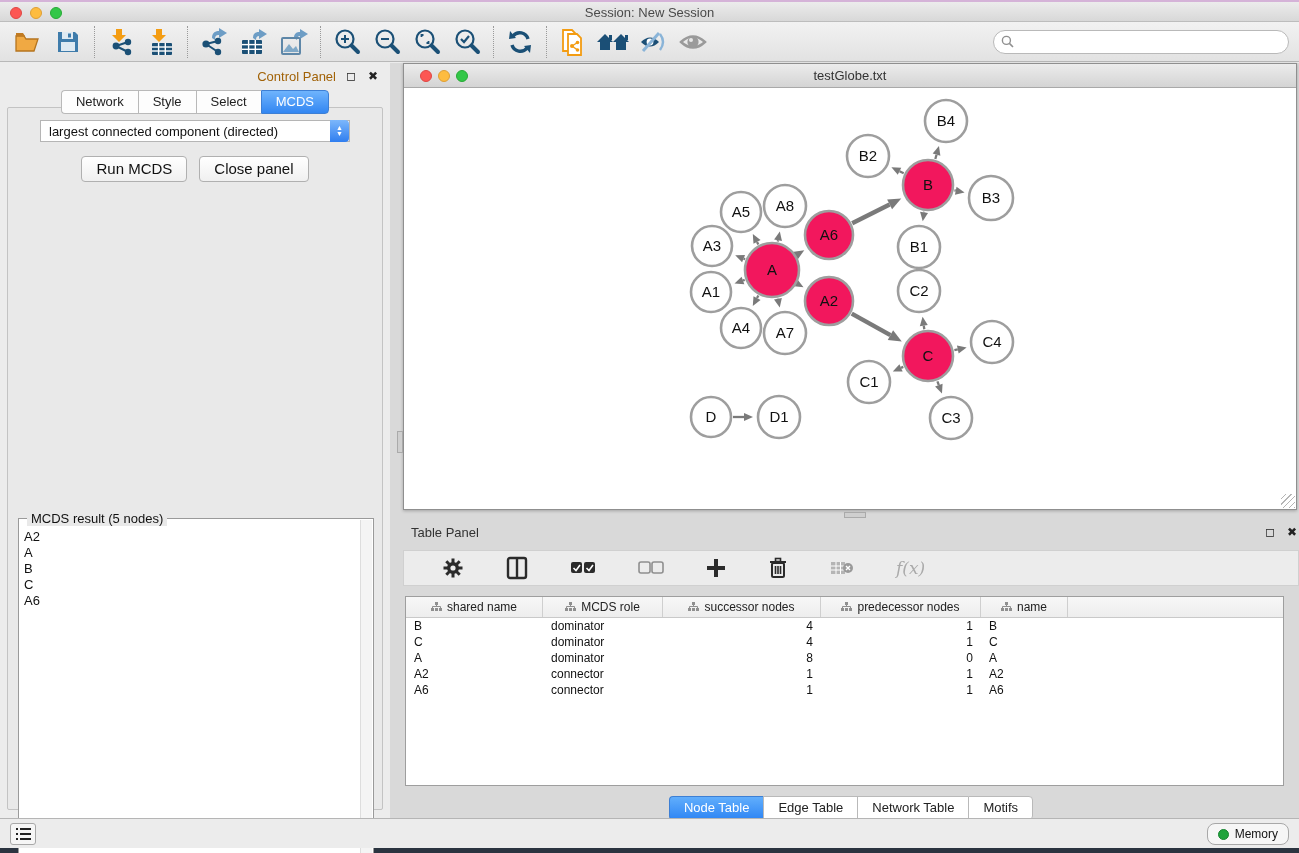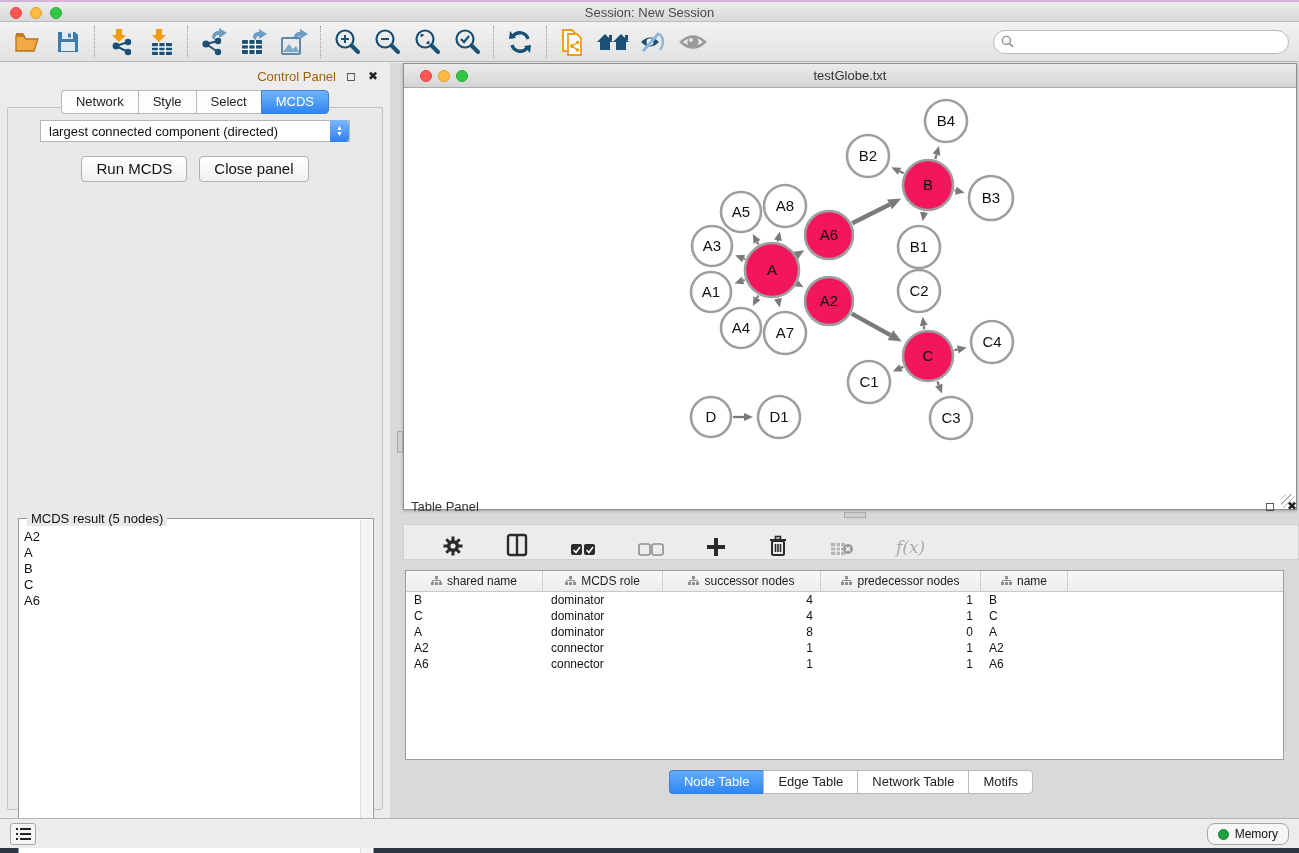--- a/index.html
+++ b/index.html
@@ -76,26 +76,26 @@
   .net-tl { position:absolute; top:6px; width:12px; height:12px; border-radius:50%; }
   .net-canvas { position:absolute; left:0; top:24px; width:892px; height:421px; background:#fff; overflow:hidden; }
   .resize-grip { position:absolute; right:1px; bottom:1px; width:14px; height:14px;
     background:repeating-linear-gradient(135deg,transparent 0 3px,#b5b5b5 3px 4px); }
   .divider-handle-v { position:absolute; left:-7px; top:367px; width:6px; height:22px;
     background:#cfcfcf; border:1px solid #aaa; }
   .divider-handle-h { position:absolute; left:440px; bottom:-9px; width:22px; height:6px;
     background:#cfcfcf; border:1px solid #aaa; }
 
   
-  .table-panel { position:absolute; left:13px; top:431px; width:896px; height:298px; }
+  .table-panel { position:absolute; left:13px; top:457px; width:896px; height:298px; }
   .tp-head { height:24px; display:flex; align-items:center; }
   .tp-head .ph-title { flex:1; font-size:13px; color:#333; padding-left:8px; }
   .tp-toolbar { margin-top:6px; height:36px; background:#ececec; border:1px solid #d0d0d0;
     display:flex; align-items:center; gap:18px; padding:0 14px; }
-  .tp-tool { display:flex; align-items:flex-end; justify-content:center; height:30px;margin-left:24px; }
+  .tp-tool { display:flex; align-items:center; justify-content:center; height:30px;margin-left:24px; }
   .fx-label { font-family:"DejaVu Serif","Liberation Serif",serif; font-style:italic;
     font-size:17px; color:#aaa; }
   .data-table { position:absolute; left:2px; top:76px; width:879px; height:190px;
     border:1px solid #9e9e9e; background:#fff; overflow:hidden; }
   .dt-header { display:flex; height:21px; background:linear-gradient(#f7f7f7,#ededed);
     border-bottom:1px solid #c9c9c9; }
   .dt-hcell { display:flex; align-items:center; justify-content:center; gap:5px;
     border-right:1px solid #cfcfcf; font-size:12px; color:#222; }
   .dt-row { display:flex; height:16px; align-items:center; font-size:12px; color:#111; }
   .dt-cell { padding:0 8px; white-space:nowrap; overflow:hidden; }

